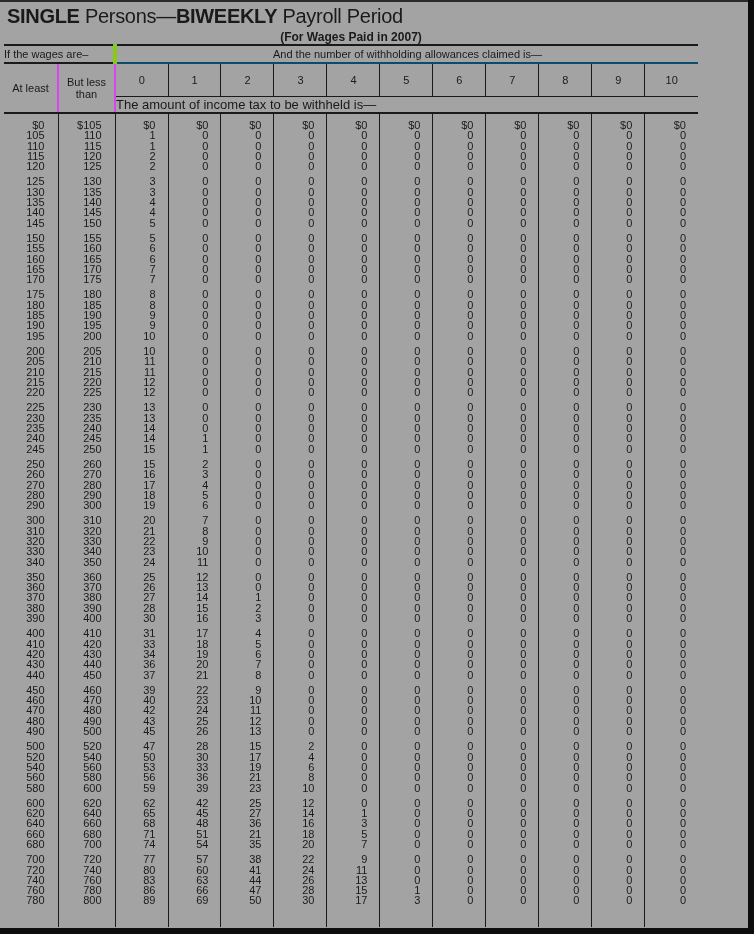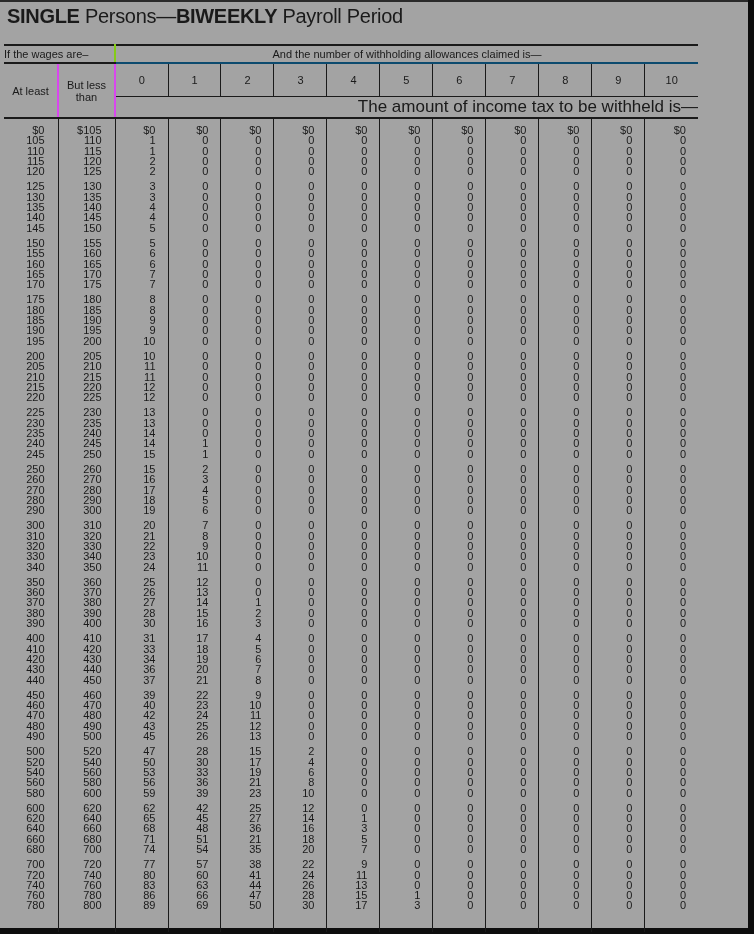--- a/index.html
+++ b/index.html
@@ -31,21 +31,21 @@
     position:absolute; left:4px; top:44px;
     width:694px; table-layout:fixed;
     border-collapse:collapse;
   }
   table.wh th, table.wh td { margin:0; padding:0; font-weight:normal; }
 
   
   .hdr-wages {
     border-top:2px solid #1a1a1a;
     border-bottom:2px solid #1a1a1a;
-    border-right:2px solid #84cc16;
+    border-right:4px solid #84cc16;
     font-size:11px; text-align:left; padding:2px 0 2px 6px;
     height:16px;
   }
   .hdr-allow {
     border-top:2px solid #1a1a1a;
     border-bottom:2px solid #0c4a6e;
     font-size:11px; text-align:center; height:16px;
   }
   .hdr-atleast, .hdr-butless {
     border-right:2px solid #d946ef;
@@ -53,21 +53,21 @@
     font-size:11px; text-align:center; vertical-align:middle;
   }
   .hdr-num {
     border-bottom:1.5px solid #1a1a1a;
     font-size:11px; text-align:center; vertical-align:middle;
     height:32px;
   }
   .hdr-num + .hdr-num { border-left:1.5px solid #1a1a1a; }
   .hdr-amount {
     border-bottom:2px solid #1a1a1a;
-    font-size:17px; text-align:right; height:14px; vertical-align:middle;
+    font-size:13px; text-align:left; height:14px; vertical-align:middle;
   }
 
   
   tbody.data td {
     font-size:11px; line-height:10.3px;
     text-align:right; padding-right:12px;
     white-space:nowrap; vertical-align:bottom;
   }
   tbody.data td:nth-child(1), tbody.data td:nth-child(2) { padding-right:13px; }
   tbody.data td + td { border-left:1.5px solid #1a1a1a; }
@@ -78,20 +78,21 @@
 </head>
 <body>
 
 <div class="page">
   <div class="scan-edge-top"></div>
   <div class="scan-edge-right"></div>
   <div class="scan-edge-bottom"></div>
 
   <div class="title"><span class="b">SINGLE</span><span> Persons—</span><span class="b">BIWEEKLY</span><span> Payroll Period</span></div>
 
+  <div class="subtitle">(For Wages Paid in 2007)</div>
 
   <table class="wh">
     <colgroup>
       <col style="width:54px">
         <col style="width:57px">
       <col>
         <col>
         <col>
         <col>
         <col>

